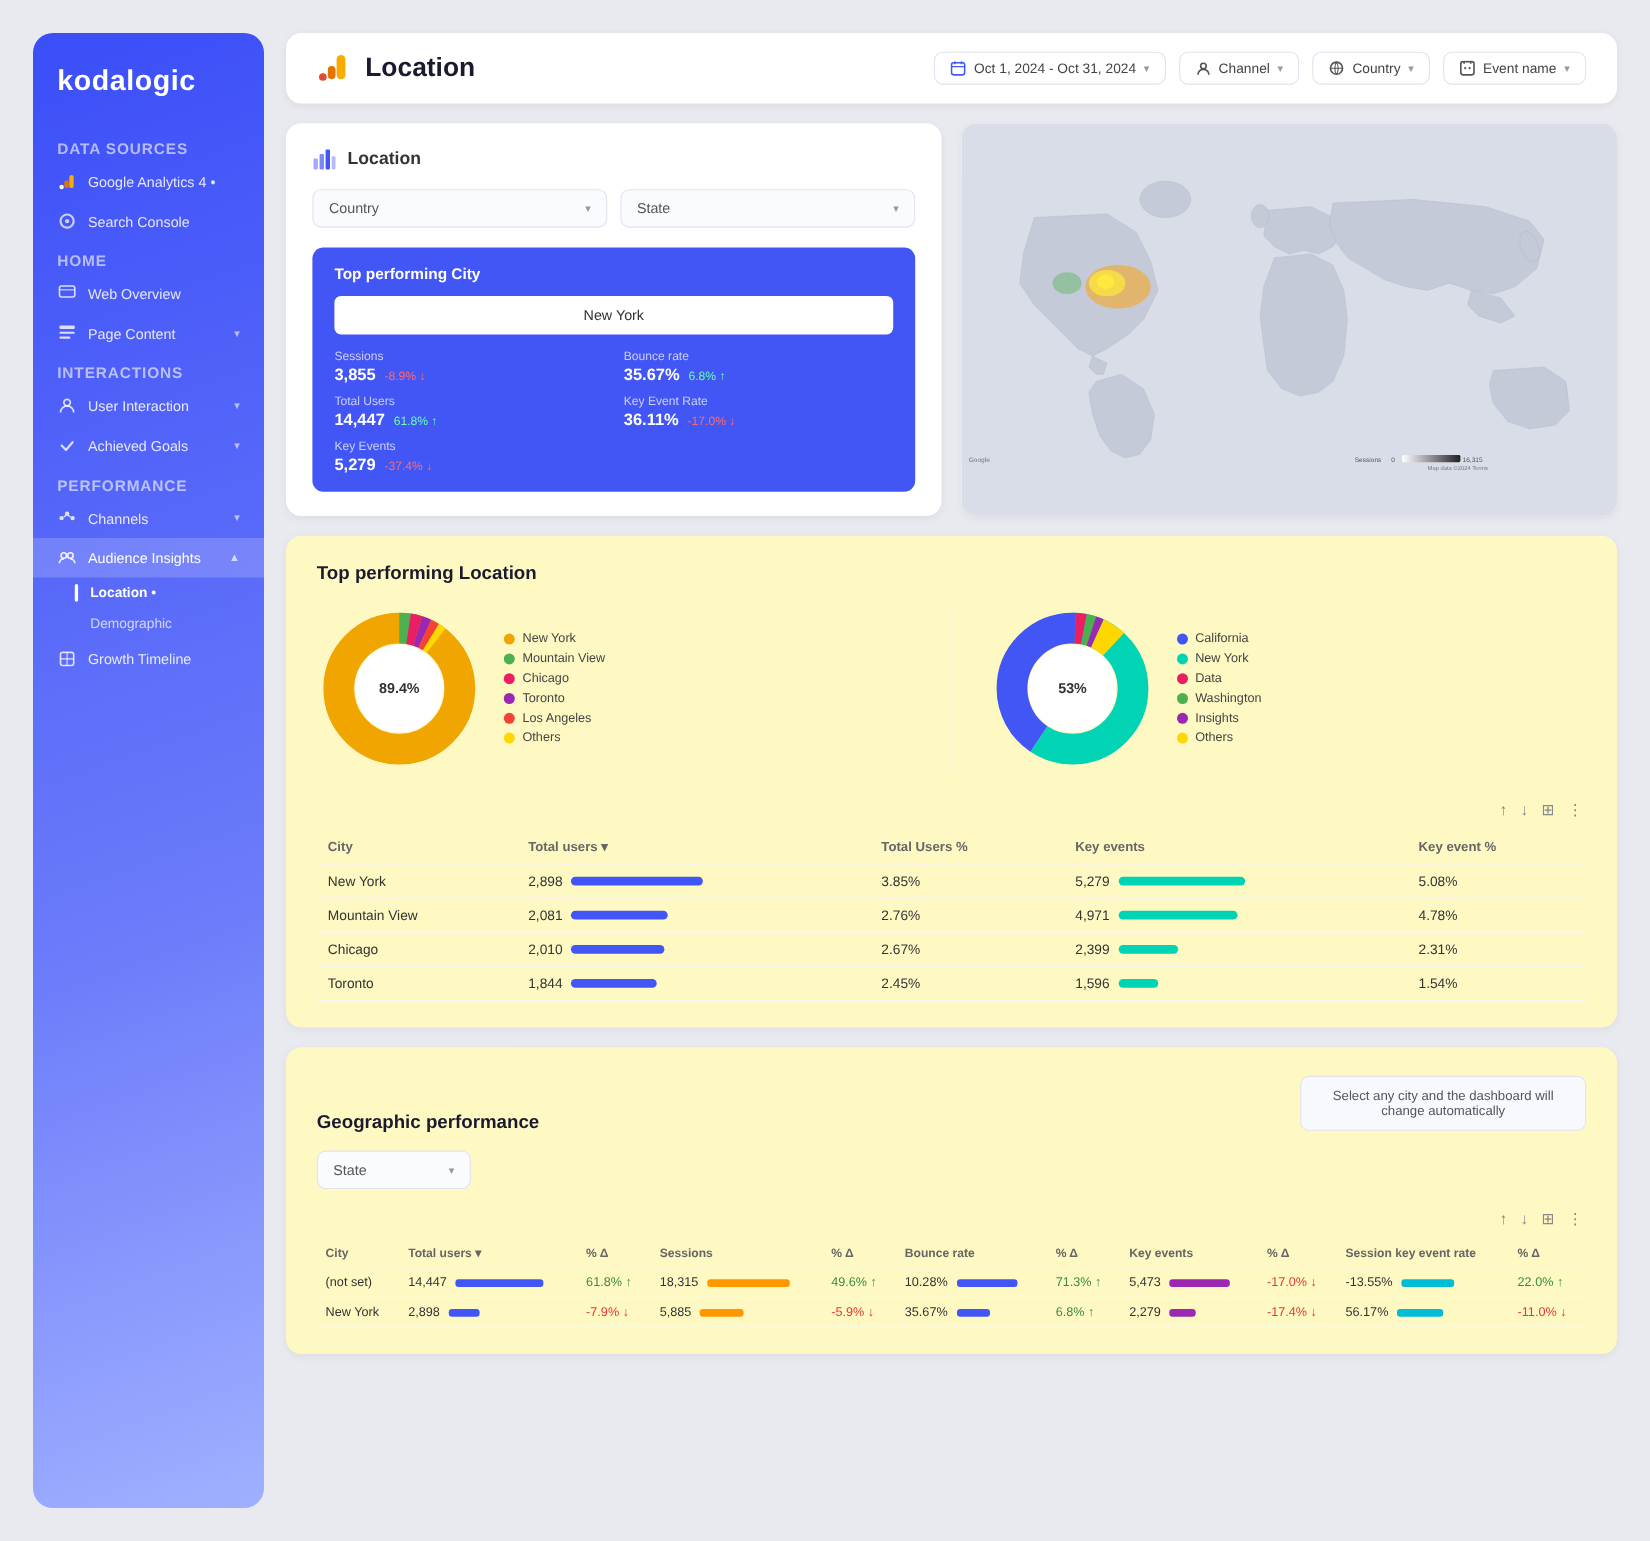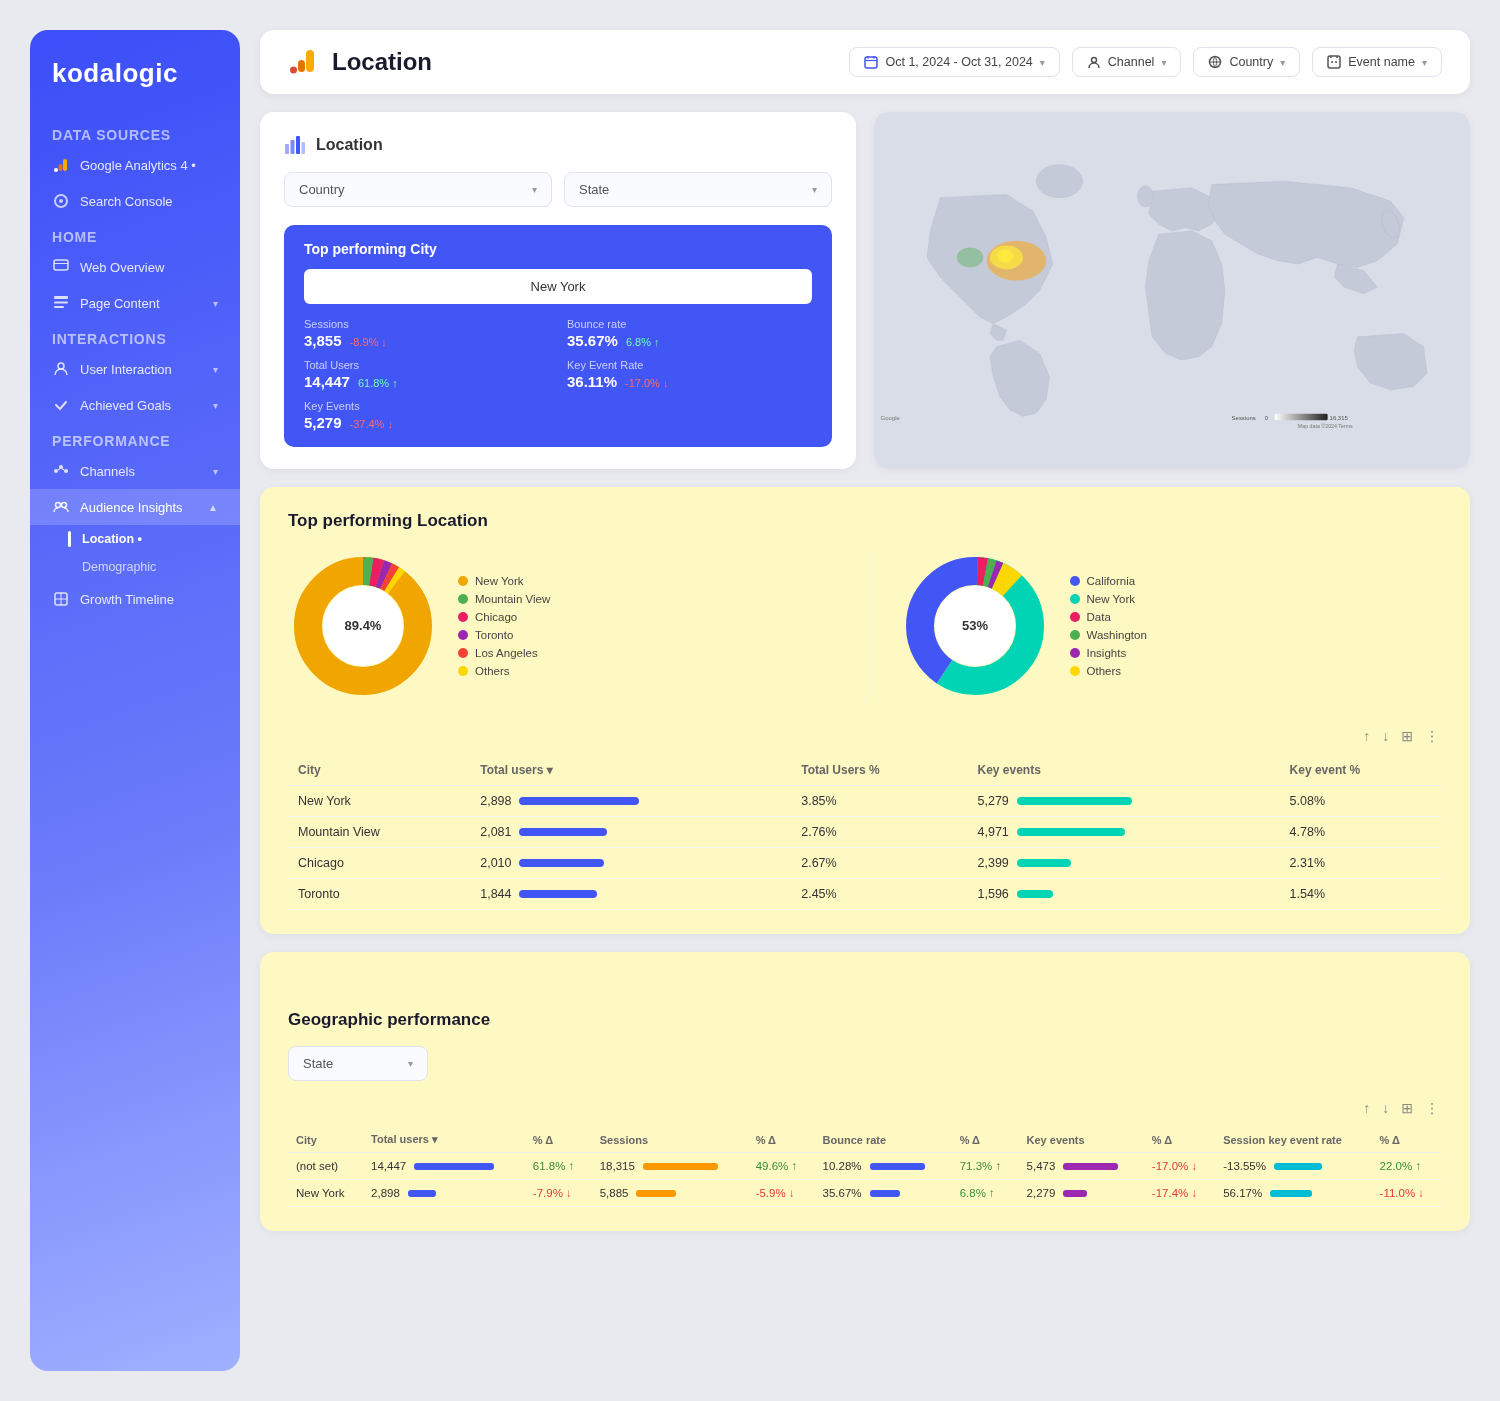--- a/index.html
+++ b/index.html
@@ -683,20 +683,21 @@
             </td>
             <td>1.54%</td>
           </tr>
         </tbody>
       </table>
     </div>
 
     <div class="section-card">
       <div class="geo-header">
         <h2 class="section-title" style="margin-bottom:0;margin-top:34px;">Geographic performance</h2>
+        <div class="geo-hint">Select any city and the dashboard will change automatically</div>
       </div>
 
       <div style="margin-bottom:16px;">
         <div class="location-filter-select" style="width:140px;display:inline-flex;">
           <span>State</span>
           <span class="dd-arrow">▾</span>
         </div>
       </div>
 
       <div class="table-actions">

